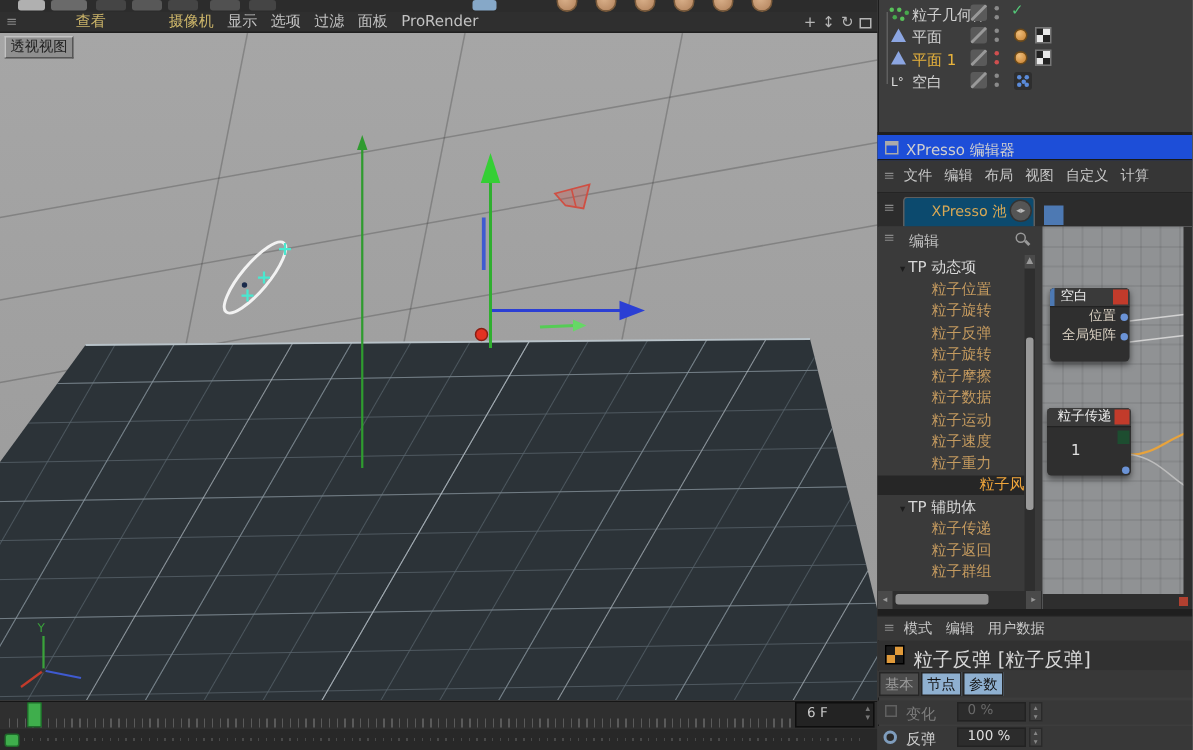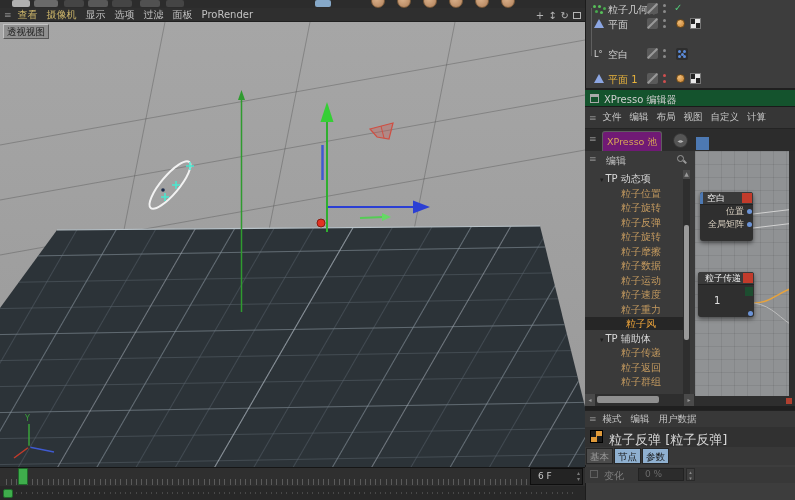--- a/index.html
+++ b/index.html
@@ -7,21 +7,21 @@
   #app{position:relative;width:795px;height:500px;overflow:hidden;background:#9f9f9f;font-size:10px;color:#c8c8c8;}
   .a{position:absolute;}
   .nowrap{white-space:nowrap;overflow:hidden;}
   
   .sliver{left:0;top:0;width:585px;height:8px;background:#2c2c2c;overflow:hidden;}
   .blob{position:absolute;top:0;height:7px;border-radius:2px;}
   .circ{position:absolute;top:-6px;width:14px;height:14px;border-radius:50%;background:radial-gradient(circle at 40% 35%,#d9b08a,#b0805a);border:1px solid #7a5a3a;}
   
   .vmenu{left:0;top:8px;width:585px;height:14px;background:#2f2f2f;border-bottom:1px solid #202020;display:flex;align-items:center;}
   .vmenu .mi{margin-right:9px;color:#c2c2c2;font-size:10px;line-height:14px;}
-  .mi.hl{color:#cbb469;}
+  .mi.hl{color:#cbb469;margin-left:33px;}
   .navicons{position:absolute;right:4px;top:0;height:14px;display:flex;gap:4px;align-items:center;color:#b5b5b5;font-size:10px;}
   .viewlabel{left:3px;top:24px;width:46px;height:15px;background:#8f8f8f;border-top:1px solid #c2c2c2;border-left:1px solid #c2c2c2;border-right:1px solid #565656;border-bottom:1px solid #565656;color:#222;font-size:9.5px;text-align:center;line-height:13px;}
   .gridspacing{top:457px;left:390px;width:193px;text-align:right;color:#ececec;font-size:10px;text-shadow:0 1px 2px rgba(0,0,0,.7);}
   
   .timeline{left:0;top:467px;width:585px;height:19px;background:#2f2f2f;border-top:1px solid #161616;}
   .ruler-ticks{left:6px;top:479px;width:524px;height:6px;background:repeating-linear-gradient(90deg,#5a5a5a 0 1px,transparent 1px 5.2px);}
   .playhead{left:18px;top:468px;width:10px;height:17px;background:#3fae4c;border-radius:1px;border:1px solid #1f6a2a;}
   .framebox{left:530px;top:468px;width:53px;height:17px;background:#232323;border:1px solid #0e0e0e;color:#c8c8c8;font-size:9px;line-height:15px;padding-left:7px;}
   .framestep{position:absolute;right:2px;top:1px;color:#777;font-size:6px;line-height:6px;text-align:center;}
   .bottomstrip{left:0;top:486px;width:585px;height:14px;background:#282828;}
@@ -41,27 +41,27 @@
   .checker{position:absolute;left:105px;top:1px;width:11px;height:11px;border:1px solid #777;background:conic-gradient(#e8e8e8 0 25%,#222 0 50%,#e8e8e8 0 75%,#222 0);}
   .xptag{position:absolute;left:91px;top:1px;width:12px;height:12px;background:#2e2e2e;border-radius:2px;}
   .xptag i{position:absolute;width:3px;height:3px;border-radius:50%;background:#5b8bd9;}
   .treestub{position:absolute;background:#5f5f5f;}
   .particon{position:absolute;left:8px;top:3px;width:3px;height:3px;border-radius:50%;background:#58c05a;box-shadow:5px 0 0 #58c05a,10px 2px 0 #47a84d,2px 5px 0 #47a84d,7px 6px 0 #58c05a;}
   .planeicon{position:absolute;left:9px;top:2px;width:0;height:0;border-left:5px solid transparent;border-right:5px solid transparent;border-bottom:9px solid #8ca6e2;}
   .nullicon{position:absolute;left:9px;top:2px;width:11px;height:11px;color:#dcdcdc;font-size:8px;line-height:11px;}
   .checkmark{position:absolute;left:89px;top:0;color:#53c878;font-size:10px;}
   .divider{background:#1f1f1f;}
   
-  .xp-title{left:585px;top:90px;width:210px;height:17px;background:#14532d;border-bottom:1px solid #1a1a1a;}
+  .xp-title{left:585px;top:90px;width:210px;height:17px;background:#1d4ed8;border-bottom:1px solid #1a1a1a;}
   .winicon{position:absolute;left:5px;top:4px;width:9px;height:9px;border:1px solid #aaa;border-top:3px solid #aaa;}
   .xp-menubar{left:585px;top:107px;width:210px;height:22px;background:#363636;display:flex;align-items:center;border-bottom:1px solid #242424;}
   .xp-menubar .mi{margin-right:8px;color:#c8c8c8;font-size:9.5px;}
   .hamb{color:#8a8a8a;font-size:9px;margin:0 6px 0 4px;}
   .tabrow{left:585px;top:129px;width:210px;height:22px;background:#2c2c2c;}
-  .xptab{position:absolute;left:17px;top:2px;width:60px;height:20px;background:#701a75;border:1px solid #5e5e5e;border-bottom:none;border-radius:3px 3px 0 0;color:#d8a855;font-size:9.5px;text-align:center;line-height:19px;}
+  .xptab{position:absolute;left:17px;top:2px;width:88px;height:20px;background:#0c4a6e;border:1px solid #5e5e5e;border-bottom:none;border-radius:3px 3px 0 0;color:#d8a855;font-size:9.5px;text-align:center;line-height:19px;}
   .tabnav{position:absolute;left:88px;top:4px;width:15px;height:15px;border-radius:50%;background:#555;border:1px solid #333;color:#bbb;font-size:6px;text-align:center;line-height:13px;}
   .bluesq{position:absolute;left:111px;top:8px;width:13px;height:13px;background:#4d79b3;}
   
   .pool{left:585px;top:151px;width:110px;height:255px;background:#3a3a3a;overflow:hidden;}
   .poolhead{position:absolute;left:0;top:2px;width:110px;height:15px;}
   .searchicon{position:absolute;left:92px;top:2px;width:7px;height:7px;border:1.5px solid #999;border-radius:50%;}
   .searchicon:after{content:"";position:absolute;left:5px;top:5px;width:4px;height:1.5px;background:#999;transform:rotate(45deg);}
   .trow{position:absolute;left:0;width:98px;height:13px;font-size:10px;line-height:13px;}
   .trow .cat{color:#d8d8d8;}
   .trow .itm{color:#c49a5f;}
@@ -267,21 +267,21 @@
     <span class="planeicon"></span>
     <span class="om-name">平面</span>
     <span class="slashicon"></span>
     <span class="vdots">
         <i style="top:0;"></i>
         <i style="top:6px;"></i>
       </span>
     <span class="phongdot"></span>
     <span class="checker"></span>
   </div>
-  <div class="a om-row" style="left:585px;top:32px;margin-top:40px;">
+  <div class="a om-row" style="left:585px;top:32px;">
     <span class="planeicon"></span>
     <span class="om-name sel">平面 1</span>
     <span class="slashicon"></span>
     <span class="vdots red">
         <i style="top:0;"></i>
         <i style="top:6px;"></i>
       </span>
     <span class="phongdot"></span>
     <span class="checker"></span>
   </div>
@@ -332,21 +332,21 @@
     <div class="trow nowrap" style="top:21px;padding-left:15px;"><span class="exparrow">▾</span><span class="cat">TP 动态项</span></div>
     <div class="trow nowrap" style="top:35.5px;padding-left:36px;"><span class="itm">粒子位置</span></div>
     <div class="trow nowrap" style="top:50px;padding-left:36px;"><span class="itm">粒子旋转</span></div>
     <div class="trow nowrap" style="top:64.5px;padding-left:36px;"><span class="itm">粒子反弹</span></div>
     <div class="trow nowrap" style="top:79px;padding-left:36px;"><span class="itm">粒子旋转</span></div>
     <div class="trow nowrap" style="top:93.5px;padding-left:36px;"><span class="itm">粒子摩擦</span></div>
     <div class="trow nowrap" style="top:108px;padding-left:36px;"><span class="itm">粒子数据</span></div>
     <div class="trow nowrap" style="top:122.5px;padding-left:36px;"><span class="itm">粒子运动</span></div>
     <div class="trow nowrap" style="top:137px;padding-left:36px;"><span class="itm">粒子速度</span></div>
     <div class="trow nowrap" style="top:151.5px;padding-left:36px;"><span class="itm">粒子重力</span></div>
-    <div class="trow nowrap sel" style="top:166px;padding-left:41px;"><span class="itm">粒子风</span></div>
+    <div class="trow nowrap sel" style="top:166px;padding-left:28px;text-align:right;"><span class="itm">粒子风</span></div>
     <div class="trow nowrap" style="top:180.5px;padding-left:15px;"><span class="exparrow">▾</span><span class="cat">TP 辅助体</span></div>
     <div class="trow nowrap" style="top:195px;padding-left:36px;"><span class="itm">粒子传递</span></div>
     <div class="trow nowrap" style="top:209.5px;padding-left:36px;"><span class="itm">粒子返回</span></div>
     <div class="trow nowrap" style="top:224px;padding-left:36px;"><span class="itm">粒子群组</span></div>
     <div class="vscroll">
       <div class="scrbtn" style="position:absolute;left:0;top:0;width:7px;height:9px;">▲</div>
       <div class="vthumb"></div>
     </div>
     <div class="hscroll">
       <div class="scrbtn" style="position:absolute;left:0;top:0;width:10px;height:12px;line-height:12px;">◂</div>
@@ -409,14 +409,20 @@
     <span class="tab off" style="left:1px;">基本</span>
     <span class="tab on" style="left:29px;text-align:center;">节点</span>
     <span class="tab on" style="left:57px;">参数</span>
   </div>
   <div class="prow" style="top:467px;background:#383838;">
     <span class="chkbox"></span>
     <span class="plabel" style="color:#7e7e7e;">变化</span>
     <span class="pval" style="color:#6a6a6a;">0 %</span>
     <span class="pstep"><span>▴</span><br><span>▾</span></span>
   </div>
+  <div class="prow" style="top:484px;background:#383838;height:16px;">
+    <span class="portcirc"></span>
+    <span class="plabel" style="color:#cfcfcf;">反弹</span>
+    <span class="pval" style="color:#dedede;">100 %</span>
+    <span class="pstep"><span>▴</span><br><span>▾</span></span>
+  </div>
 
 </div>
 
 </body></html>

